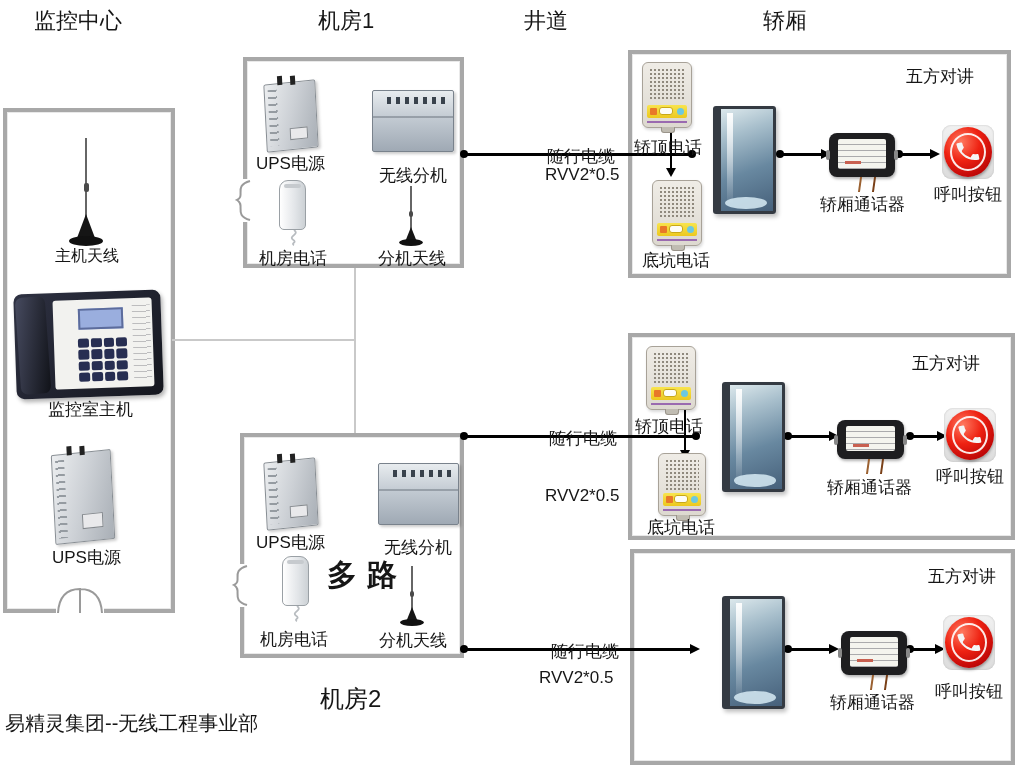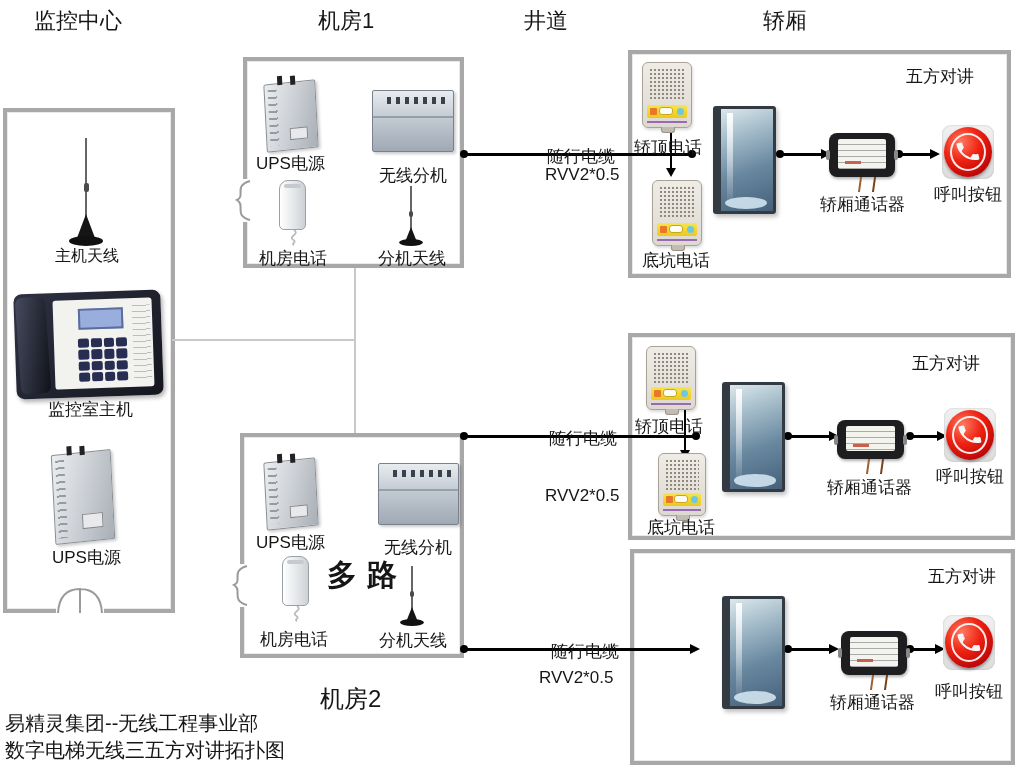--- a/index.html
+++ b/index.html
@@ -326,15 +326,14 @@
   <div class="lbl" style="left:635px;top:415px;">轿顶电话</div>
   <div class="lbl" style="left:647px;top:516px;">底坑电话</div>
   <div class="lbl" style="left:827px;top:476px;">轿厢通话器</div>
   <div class="lbl" style="left:936px;top:465px;">呼叫按钮</div>
 
   <div class="lbl" style="left:928px;top:565px;">五方对讲</div>
   <div class="lbl" style="left:830px;top:691px;">轿厢通话器</div>
   <div class="lbl" style="left:935px;top:680px;">呼叫按钮</div>
 
   <div class="lbl foot19" style="left:5px;top:710px;">易精灵集团--无线工程事业部</div>
-  <div class="lbl foot19" style="left:5px;top:737px;">数字电梯无线三五方对讲拓扑图</div>
 
 </div>
 
 </body></html>

